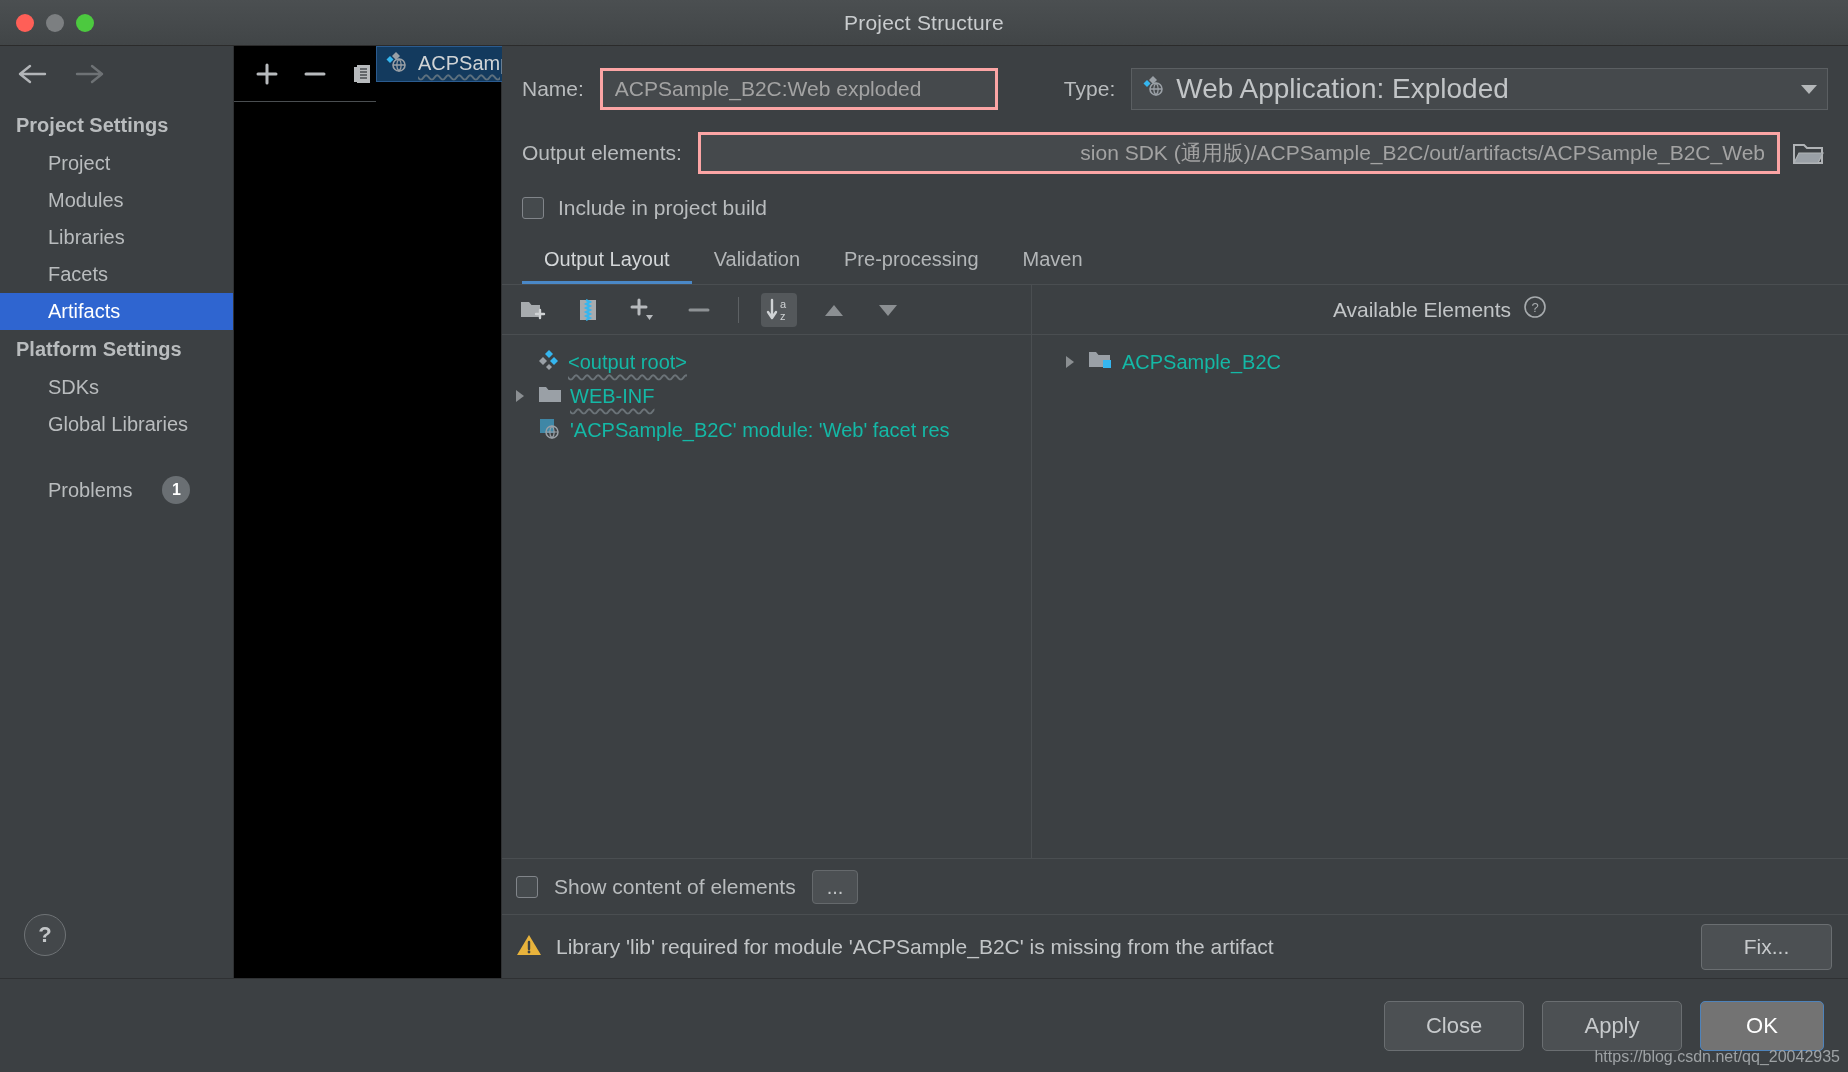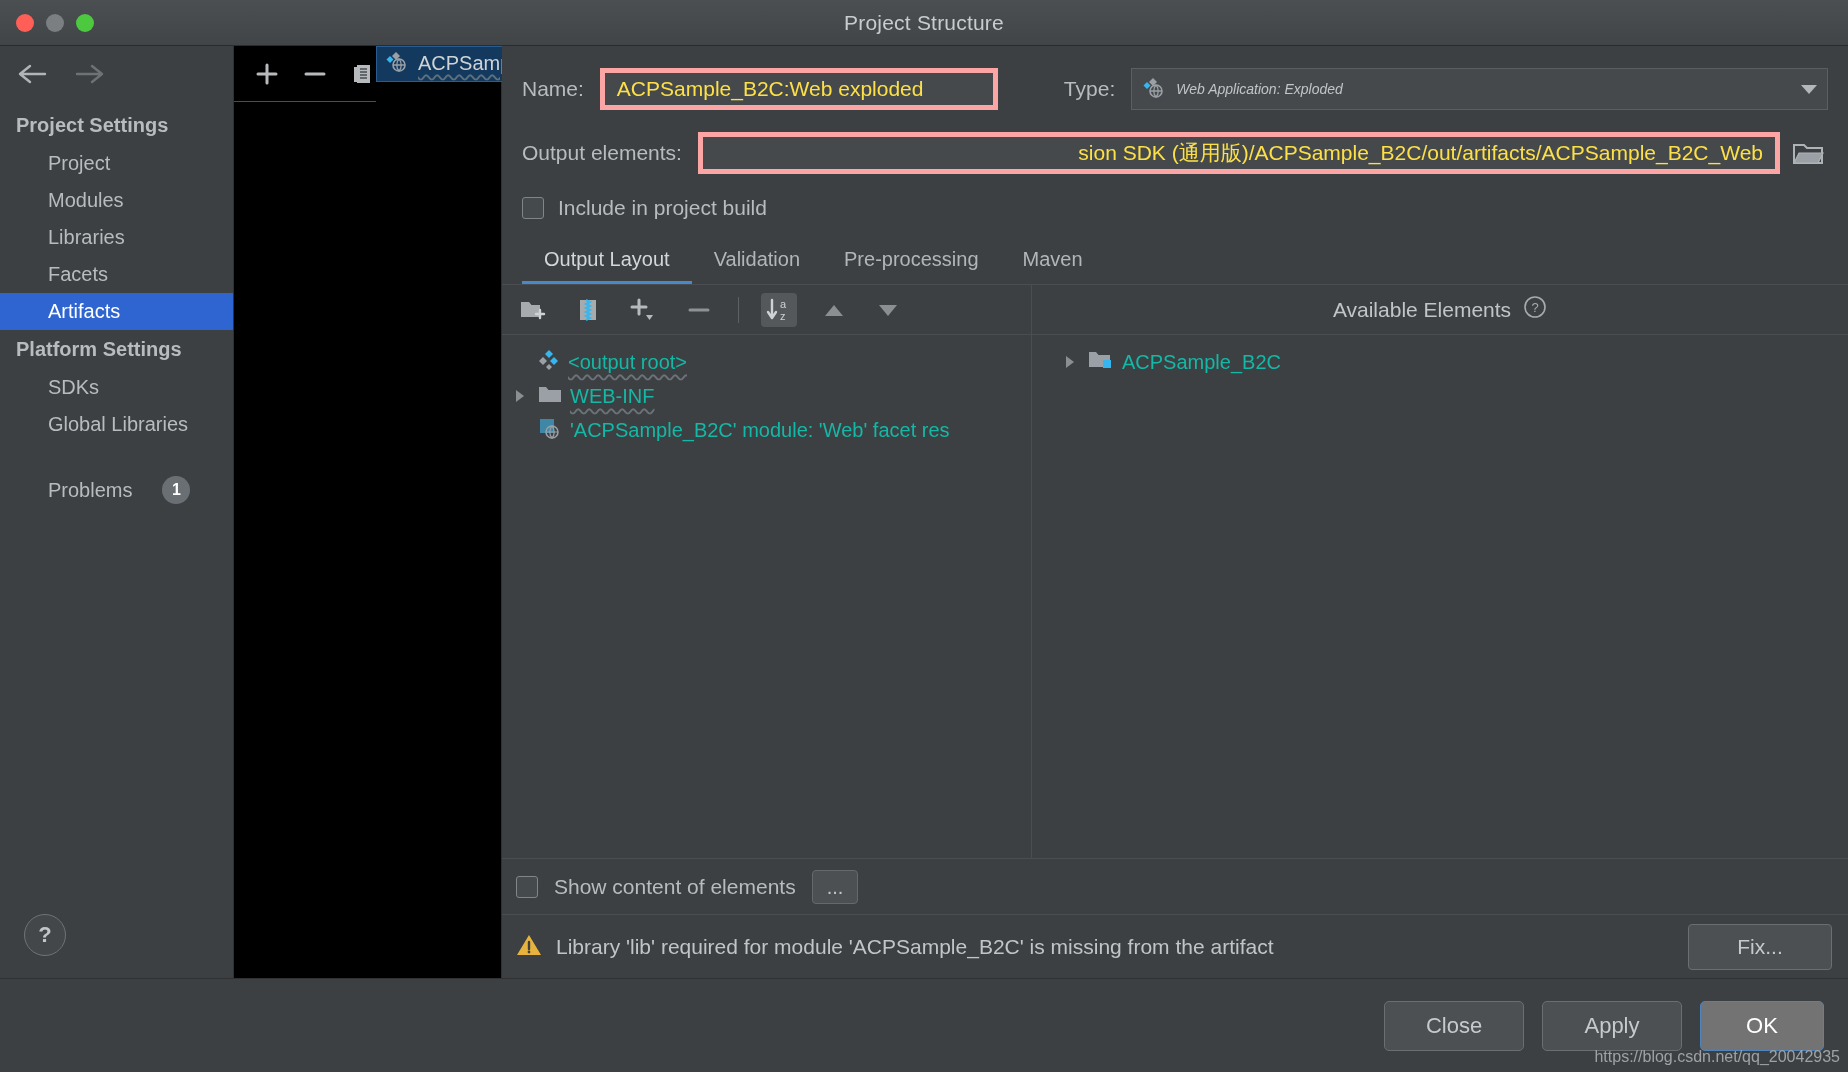--- a/index.html
+++ b/index.html
@@ -111,35 +111,34 @@
   .detail {
     flex: 1 1 auto; min-width: 0;
     background: #3c4043;
     display: flex; flex-direction: column;
     position: relative;
   }
   .form-top { padding: 22px 20px 0 20px; }
   .form-row { display: flex; align-items: center; margin-bottom: 22px; }
   .form-label { font-size: 21px; color: #b9bcbe; white-space: nowrap; }
   .textfield {
-    background: #45494c; border: 5px solid #fca5a5;
+    background: #45494c; border: 3px solid #fca5a5;
     height: 42px; display: flex; align-items: center;
     padding: 16px 12px; overflow: hidden; white-space: nowrap;
-    font-size: 21px; color: #fde047;
+    font-size: 21px; color: #a3a3a3;
   }
   .name-field { width: 398px; margin-left: 16px; }
   .type-label { margin-left: 66px; }
   .combo {
     flex: 1 1 auto; margin-left: 16px;
     background: #45494c; border: 1px solid #5b5f62;
     height: 42px; display: flex; align-items: center;
     padding: 0 10px; gap: 10px; overflow: hidden; white-space: nowrap;
-    font-size: 14px; color: #c2c5c7;
+    font-size: 28px; color: #c2c5c7;
     position: relative;
-    font-style: italic;
   }
   .combo .combo-text { flex: 1 1 auto; overflow: hidden; }
   .caret { width: 0; height: 0; border-left: 8px solid transparent;
            border-right: 8px solid transparent; border-top: 9px solid #b4b7b9; }
   .outdir-field {
     flex: 1 1 auto; margin-left: 16px; margin-right: 8px;
     direction: rtl; text-align: left;
   }
   .outdir-inner { direction: ltr; unicode-bidi: embed; }
   .browse-btn { line-height: 0; padding: 0 4px; }
@@ -211,21 +210,21 @@
     line-height: 1.0; height: 34px; display: flex; align-items: center;
   }
   .warnrow {
     display: flex; align-items: center; gap: 14px;
     height: 64px; padding: 0 16px 0 14px;
     border-top: 1px solid #4a4e51;
   }
   .warn-text { flex: 1 1 auto; font-size: 21px; color: #c2c5c7; white-space: nowrap; overflow: hidden; }
   .fix-btn {
     background: #4c5053; border: 1px solid #6a6e71; border-radius: 4px;
-    width: 144px; height: 46px; display: flex; align-items: center; justify-content: center;
+    width: 131px; height: 46px; display: flex; align-items: center; justify-content: center;
     font-size: 21px; color: #c7cacc; margin-left: 20px;
   }
 
   
   .footer {
     height: 94px; flex: 0 0 94px;
     background: #3c4043;
     border-top: 1px solid #2f3133;
     display: flex; align-items: center; justify-content: flex-end;
     padding-right: 24px; gap: 18px;

